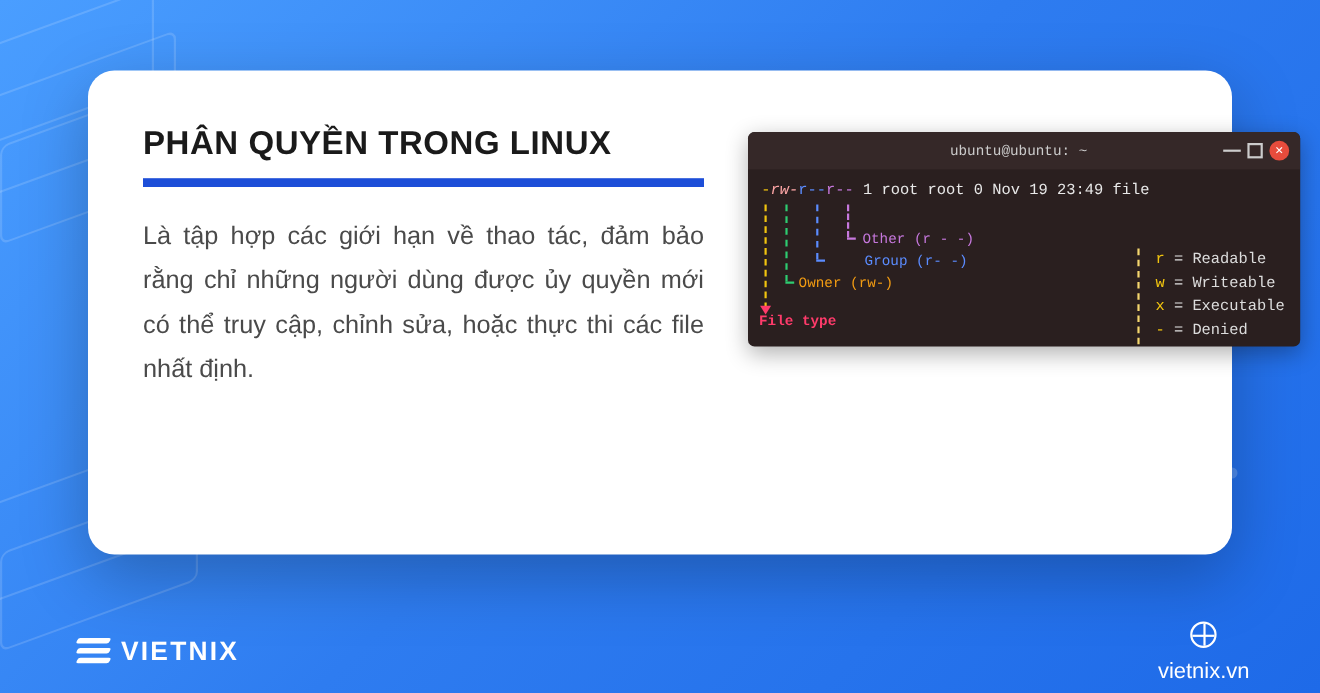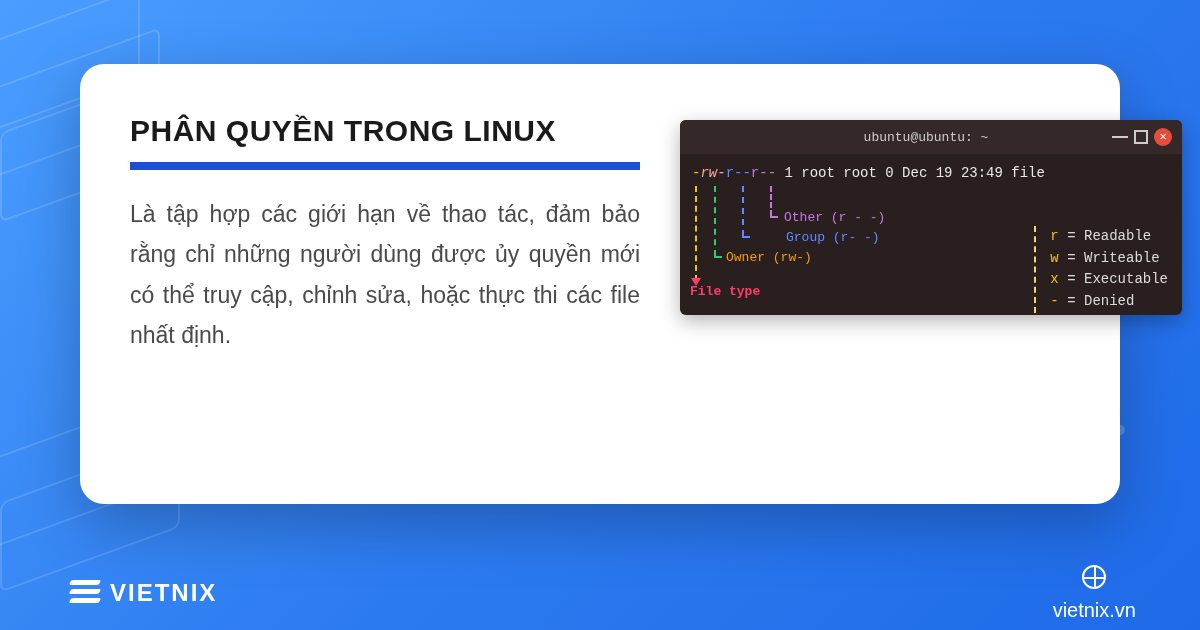--- a/index.html
+++ b/index.html
@@ -194,21 +194,21 @@
         <span style="width:50px"></span>
         <span class="term-title">ubuntu@ubuntu: ~</span>
         <div class="term-ctrls">
           <span class="ctrl-min"></span>
           <span class="ctrl-max"></span>
           <span class="ctrl-close">✕</span>
         </div>
       </div>
       <div class="term-body">
         <div class="perm-line">
-          <span class="dash-y">-</span><span class="rw-g">rw-</span><span class="r-b">r--</span><span class="r-p">r--</span><span class="meta"> 1 root root 0 Dec 19 23:49 file</span>
+          <span class="dash-y">-</span><span class="rw-g">rw-</span><span class="r-b">r--</span><span class="r-p">r--</span><span class="meta"> 1 root root 0 Nov 19 23:49 file</span>
         </div>
 
         <div class="diagram">
           <div class="bar filetype"></div>
           <div class="bar owner"></div>
           <div class="bar group"></div>
           <div class="bar other"></div>
           <div class="hbar other"></div>
           <div class="hbar group"></div>
           <div class="hbar owner"></div>

